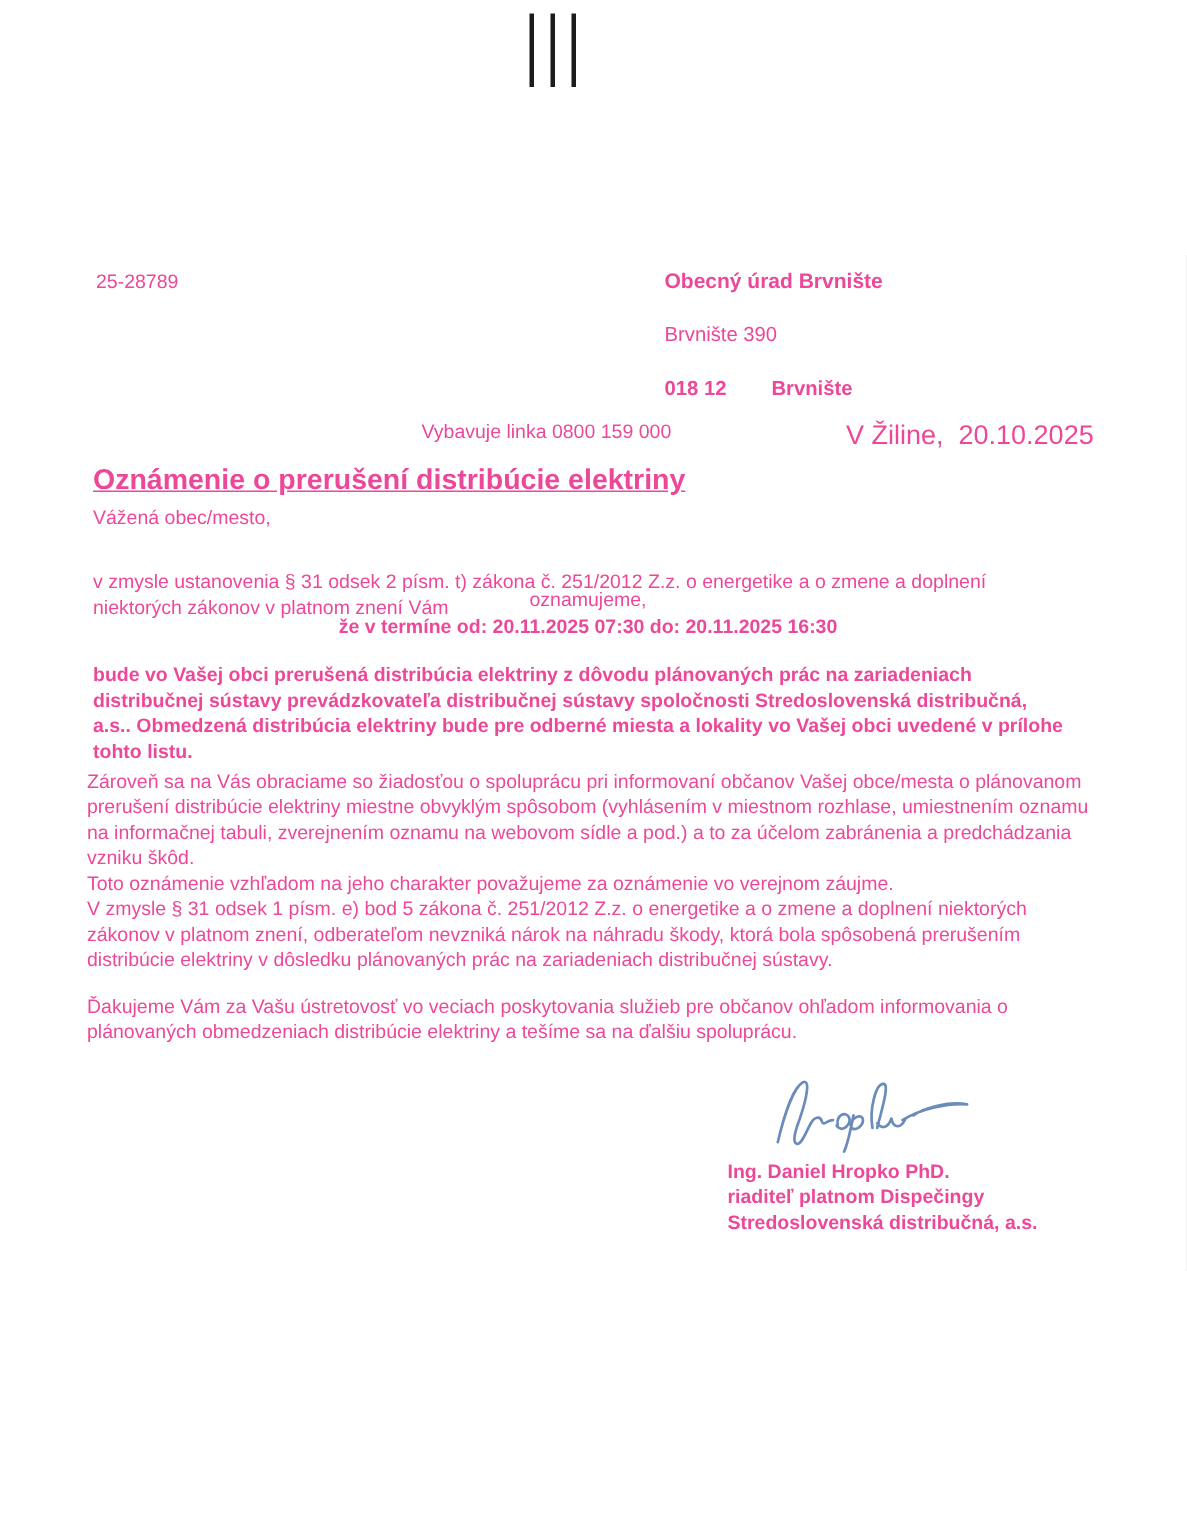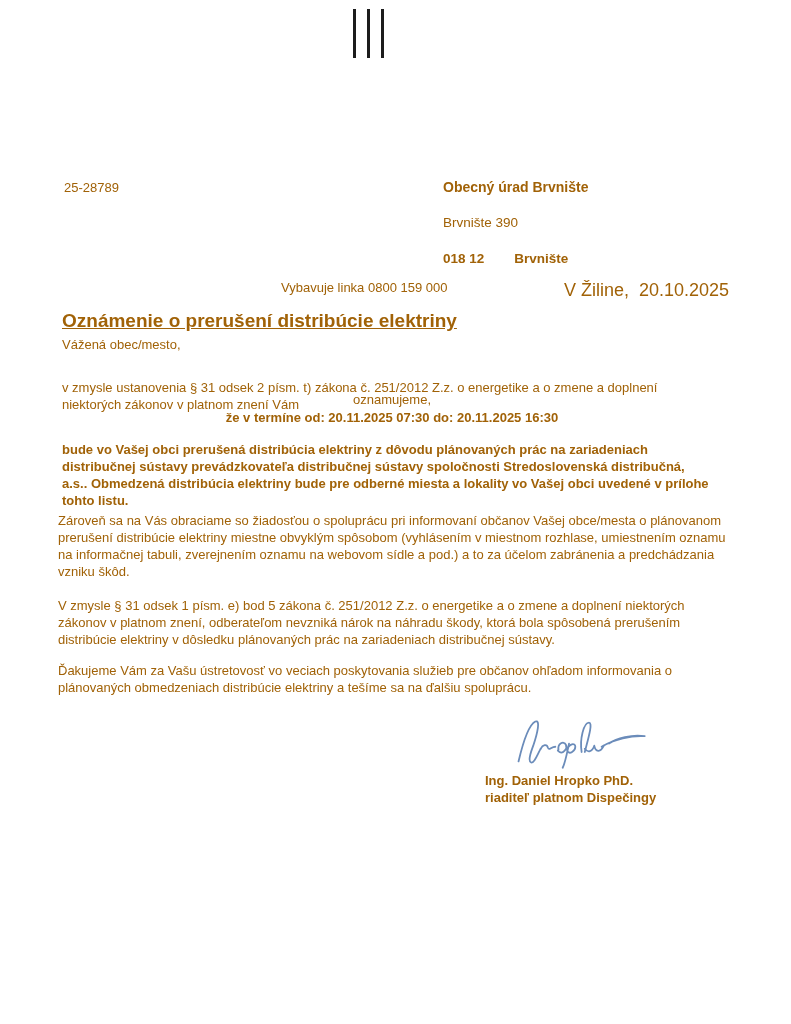--- a/index.html
+++ b/index.html
@@ -2,21 +2,21 @@
 <html><head>
 <meta charset="utf-8">
 <style>
   html,body{margin:0;padding:0;background:#e8e8e8;}
   .page{
     position:relative;
     width:791px;height:1024px;
     margin:0 auto;
     background:#ffffff;
     font-family:"Liberation Sans","DejaVu Sans",sans-serif;
-    color:#a16207;
+    color:#ec4899;
     overflow:hidden;
   }
   .abs{position:absolute;}
   .body-text{font-size:13px;line-height:17px;}
   .bold{font-weight:bold;}
   
   .logo{display:flex;gap:11px;}
   .logo .bar{width:3px;height:49px;background:#1c1c1c;}
   
   .ref{left:64px;top:180px;font-size:13px;}
@@ -69,20 +69,21 @@
 
   <div class="abs intro body-text">v zmysle ustanovenia § 31 odsek 2 písm. t) zákona č. 251/2012 Z.z. o energetike a o zmene a doplnení niektorých zákonov v platnom znení Vám</div>
 
   <div class="abs center-line announce-word body-text">oznamujeme,</div>
   <div class="abs center-line announce-dates body-text bold">že v termíne od: 20.11.2025 07:30 do: 20.11.2025 16:30</div>
 
   <div class="abs para-bold body-text bold">bude vo Vašej obci prerušená distribúcia elektriny z dôvodu plánovaných prác na zariadeniach distribučnej sústavy prevádzkovateľa distribučnej sústavy spoločnosti Stredoslovenská distribučná, a.s.. Obmedzená distribúcia elektriny bude pre odberné miesta a lokality vo Vašej obci uvedené v prílohe tohto listu.</div>
 
   <div class="abs para-coop body-text">
     <div>Zároveň sa na Vás obraciame so žiadosťou o spoluprácu pri informovaní občanov Vašej obce/mesta o plánovanom prerušení distribúcie elektriny miestne obvyklým spôsobom (vyhlásením v miestnom rozhlase, umiestnením oznamu na informačnej tabuli, zverejnením oznamu na webovom sídle a pod.) a to za účelom zabránenia a predchádzania vzniku škôd.</div>
+    <div>Toto oznámenie vzhľadom na jeho charakter považujeme za oznámenie vo verejnom záujme.</div>
   </div>
 
   <div class="abs para-law body-text">V zmysle § 31 odsek 1 písm. e) bod 5 zákona č. 251/2012 Z.z. o energetike a o zmene a doplnení niektorých zákonov v platnom znení, odberateľom nevzniká nárok na náhradu škody, ktorá bola spôsobená prerušením distribúcie elektriny v dôsledku plánovaných prác na zariadeniach distribučnej sústavy.</div>
 
   <div class="abs para-thanks body-text">Ďakujeme Vám za Vašu ústretovosť vo veciach poskytovania služieb pre občanov ohľadom informovania o plánovaných obmedzeniach distribúcie elektriny a tešíme sa na ďalšiu spoluprácu.</div>
 
   <svg class="abs signature-svg" width="142" height="56" viewBox="0 0 135 53">
     <g fill="none" stroke="#6b8cba" stroke-width="1.7" stroke-linecap="round" stroke-linejoin="round">
       <path d="M10,45 C14,28 20,10 26,7 C31,5 28,18 24,30 C21,38 19,45 22,46 C25,47 28,38 31,33"></path>
       <path d="M31,33 C33,29 37,28 38,32 C39,35 41,31 45,31"></path>
@@ -91,15 +92,16 @@
       <path d="M56,34 C58,28 64,27 64,31 C64,35 59,38 57,36"></path>
       <path d="M70,36 C68,24 72,8 77,8 C81,8 76,24 73,36"></path>
       <path d="M73,33 C76,37 80,36 82,30 C83,36 88,37 91,30"></path>
       <path d="M89,31 C100,24 118,20 130,21 C118,19 103,23 96,28"></path>
     </g>
   </svg>
 
   <div class="abs signatory bold">
     <div>Ing. Daniel Hropko PhD.</div>
     <div>riaditeľ platnom Dispečingy</div>
+    <div>Stredoslovenská distribučná, a.s.</div>
   </div>
 
 </div>
 
 </body></html>

